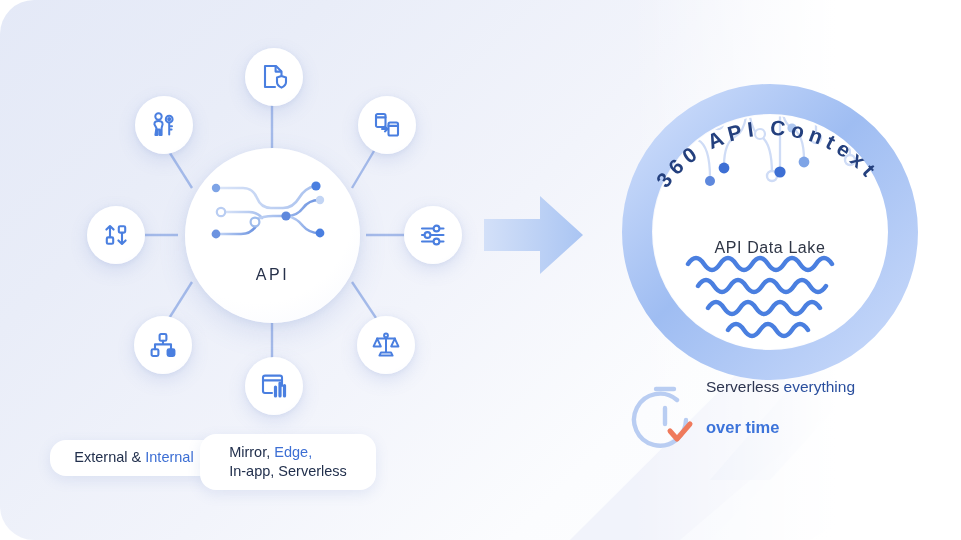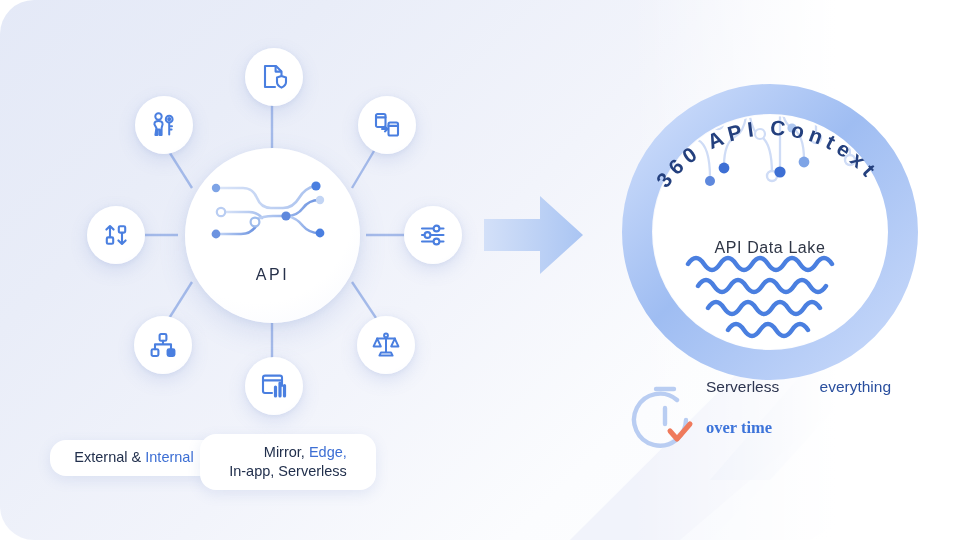--- a/index.html
+++ b/index.html
@@ -25,36 +25,36 @@
   .node{position:absolute;width:58px;height:58px;border-radius:50%;
     background:radial-gradient(circle at 40% 32%,#ffffff 0%,#ffffff 70%,#f7f9fd 100%);
     box-shadow:0 6px 18px rgba(96,125,200,.17), 0 1px 5px rgba(96,125,200,.10);
     display:flex;align-items:center;justify-content:center;}
   .node svg{display:block;}
 
   
   .pill{position:absolute;background:#ffffff;border-radius:16px;
     box-shadow:0 4px 14px rgba(96,125,200,.14);
     display:flex;align-items:center;justify-content:center;
-    font-size:14.5px;color:#22304d;text-align:right;line-height:1.32;padding:0 14px;}
+    font-size:14.5px;color:#22304d;text-align:left;line-height:1.32;padding:0 14px;}
   .pill b{font-weight:400;color:#3d6fd4;}
 
   
   .arrow{position:absolute;left:484px;top:190px;}
 
   
   .lake{position:absolute;left:620px;top:82px;width:300px;height:300px;}
   .lakeTxt{position:absolute;left:0;right:0;top:137px;text-align:center;
     font-size:16px;color:#2f3646;letter-spacing:.6px;margin-top:20px;}
 
   
   .clockwrap{position:absolute;left:630px;top:380px;width:300px;height:80px;}
   .clockTxt{position:absolute;left:76px;top:-3px;font-size:15.5px;line-height:1.30;color:#2d3550;}
-  .clockTxt .blu{color:#2a4f9e;margin-left:36px;}
-  .clockTxt .ot{color:#3d74da;font-weight:bold;font-size:16.5px;font-family:Liberation Serif, serif;}
+  .clockTxt .blu{color:#2a4f9e;}
+  .clockTxt .ot{color:#3d74da;font-weight:bold;font-size:16.5px;}
 </style>
 </head>
 <body>
 
 <div id="stage">
 
   <div class="bg-panel"></div>
 
   <svg class="swoosh" style="left:560px;top:150px;" width="401" height="390" viewBox="0 0 401 390">
     <path d="M401 0 L401 140 L150 390 L10 390 Z" fill="#eef1fa" opacity=".85"></path>

